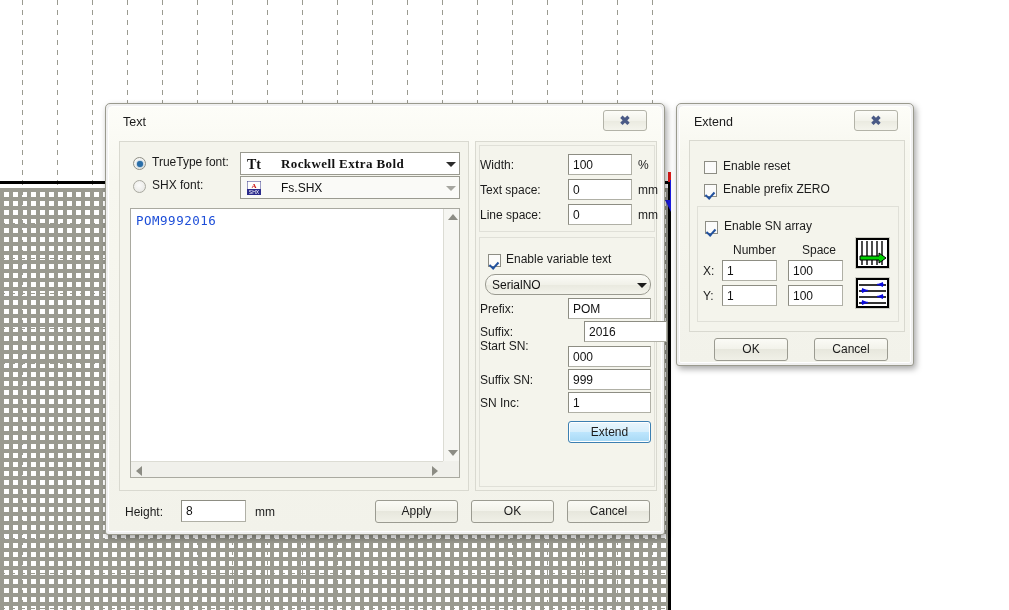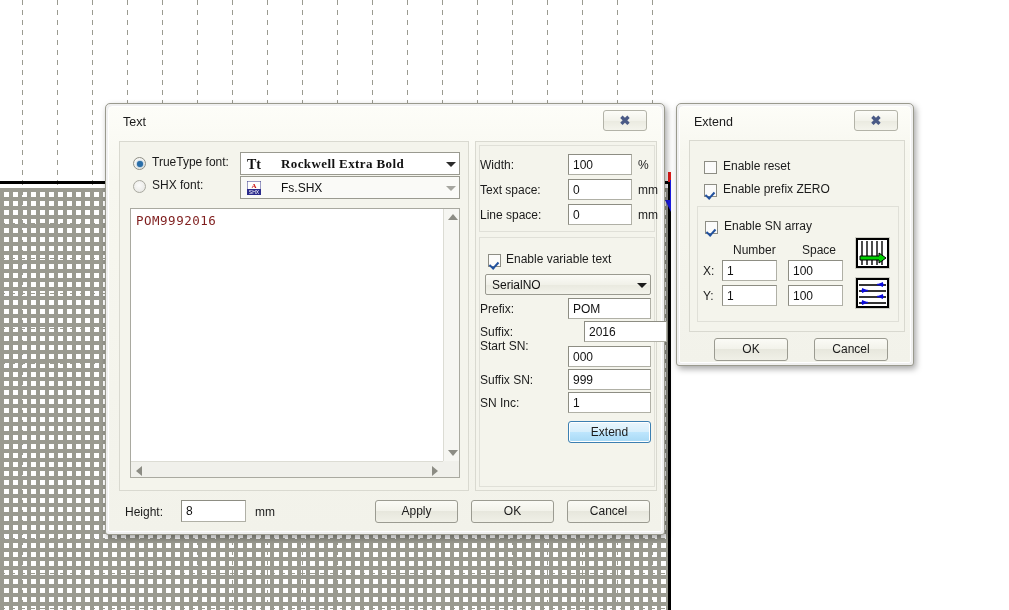--- a/index.html
+++ b/index.html
@@ -173,21 +173,21 @@
     position:absolute; right:0px; top:0px; bottom:0px; width:18px;
     background: transparent;
   }
   .combo .arrowbox::after {
     content:""; position:absolute; left:5px; top:50%; margin-top:-2px;
     border-left:5px solid transparent; border-right:5px solid transparent;
     border-top:5px solid #2b2b2b;
   }
   .combo.flat {
     background: linear-gradient(to bottom,#fbfbf7 0%, #f1f1e9 50%, #e9e9df 51%, #f3f3eb 100%);
-    border:1px solid #9a9a90; border-radius:2px;padding-left:38px;
+    border:1px solid #9a9a90; border-radius:10px;padding-left:38px;
   }
   .combo.flat .arrowbox::after { border-top-color:#1b1b1b; }
   .combo.disabledish { background:#fafaf7; }
   .combo.disabledish .arrowbox::after { border-top-color:#a6a6a0; }
 
   .combo-text {
     position:absolute; left:40px; top:50%; transform:translateY(-50%);
     font-size:12px; white-space:nowrap;
     font-family:"Liberation Sans", sans-serif;
   }
@@ -198,21 +198,21 @@
   }
 
   
   .editor {
     position:absolute; background:#ffffff;
     border:1px solid #a9a9a0; box-sizing:border-box; overflow:hidden;
   }
   .editor-content {
     position:absolute; left:5px; top:4px; right:18px;
     font-family:"DejaVu Sans Mono", monospace;
-    font-size:12.5px; color:#7f1d1d; white-space:pre; letter-spacing:0.5px;
+    font-size:12.5px; color:#1d4ed8; white-space:pre; letter-spacing:0.5px;
   }
   .sb-v {
     position:absolute; right:0; top:0; bottom:16px; width:16px;
     background:#f6f6f2; border-left:1px solid #dcdcd4; box-sizing:border-box;
   }
   .sb-h {
     position:absolute; left:0; right:16px; bottom:0; height:16px;
     background:#f0f0eb; border-top:1px solid #dcdcd4; box-sizing:border-box;
   }
   .sb-arrow { position:absolute; width:0; height:0; }

